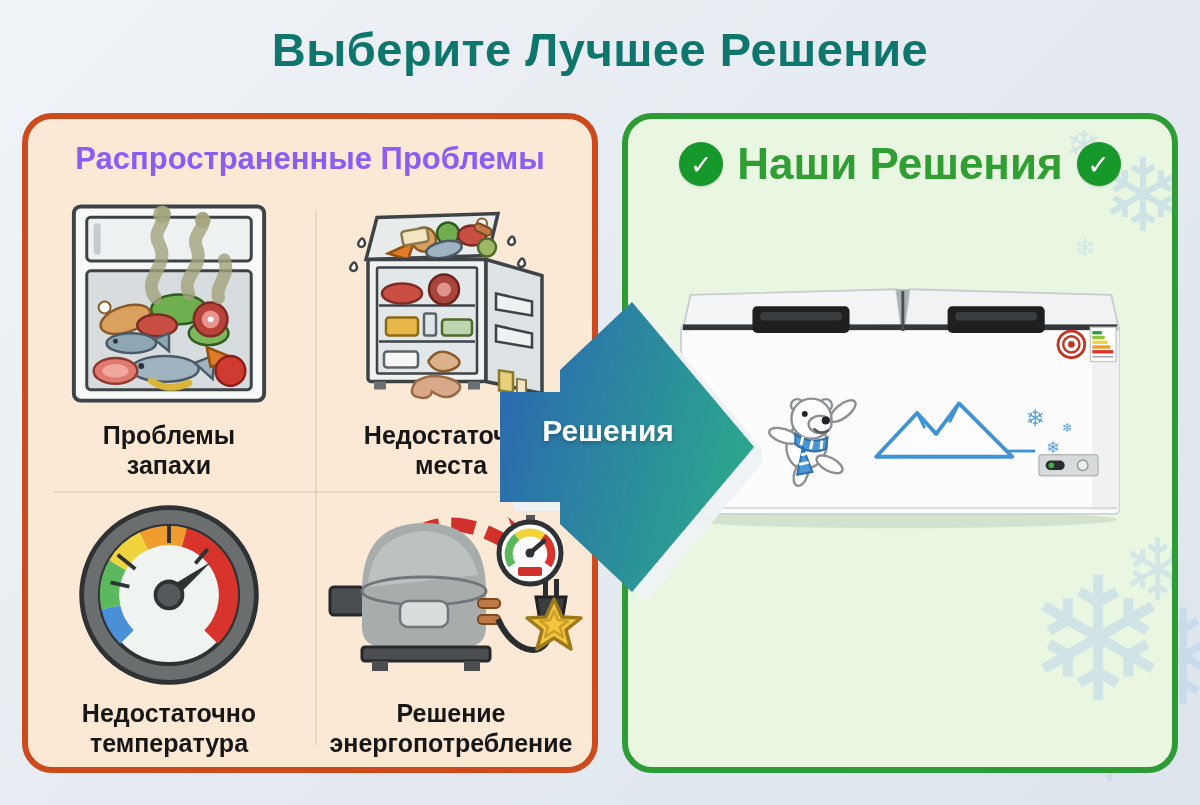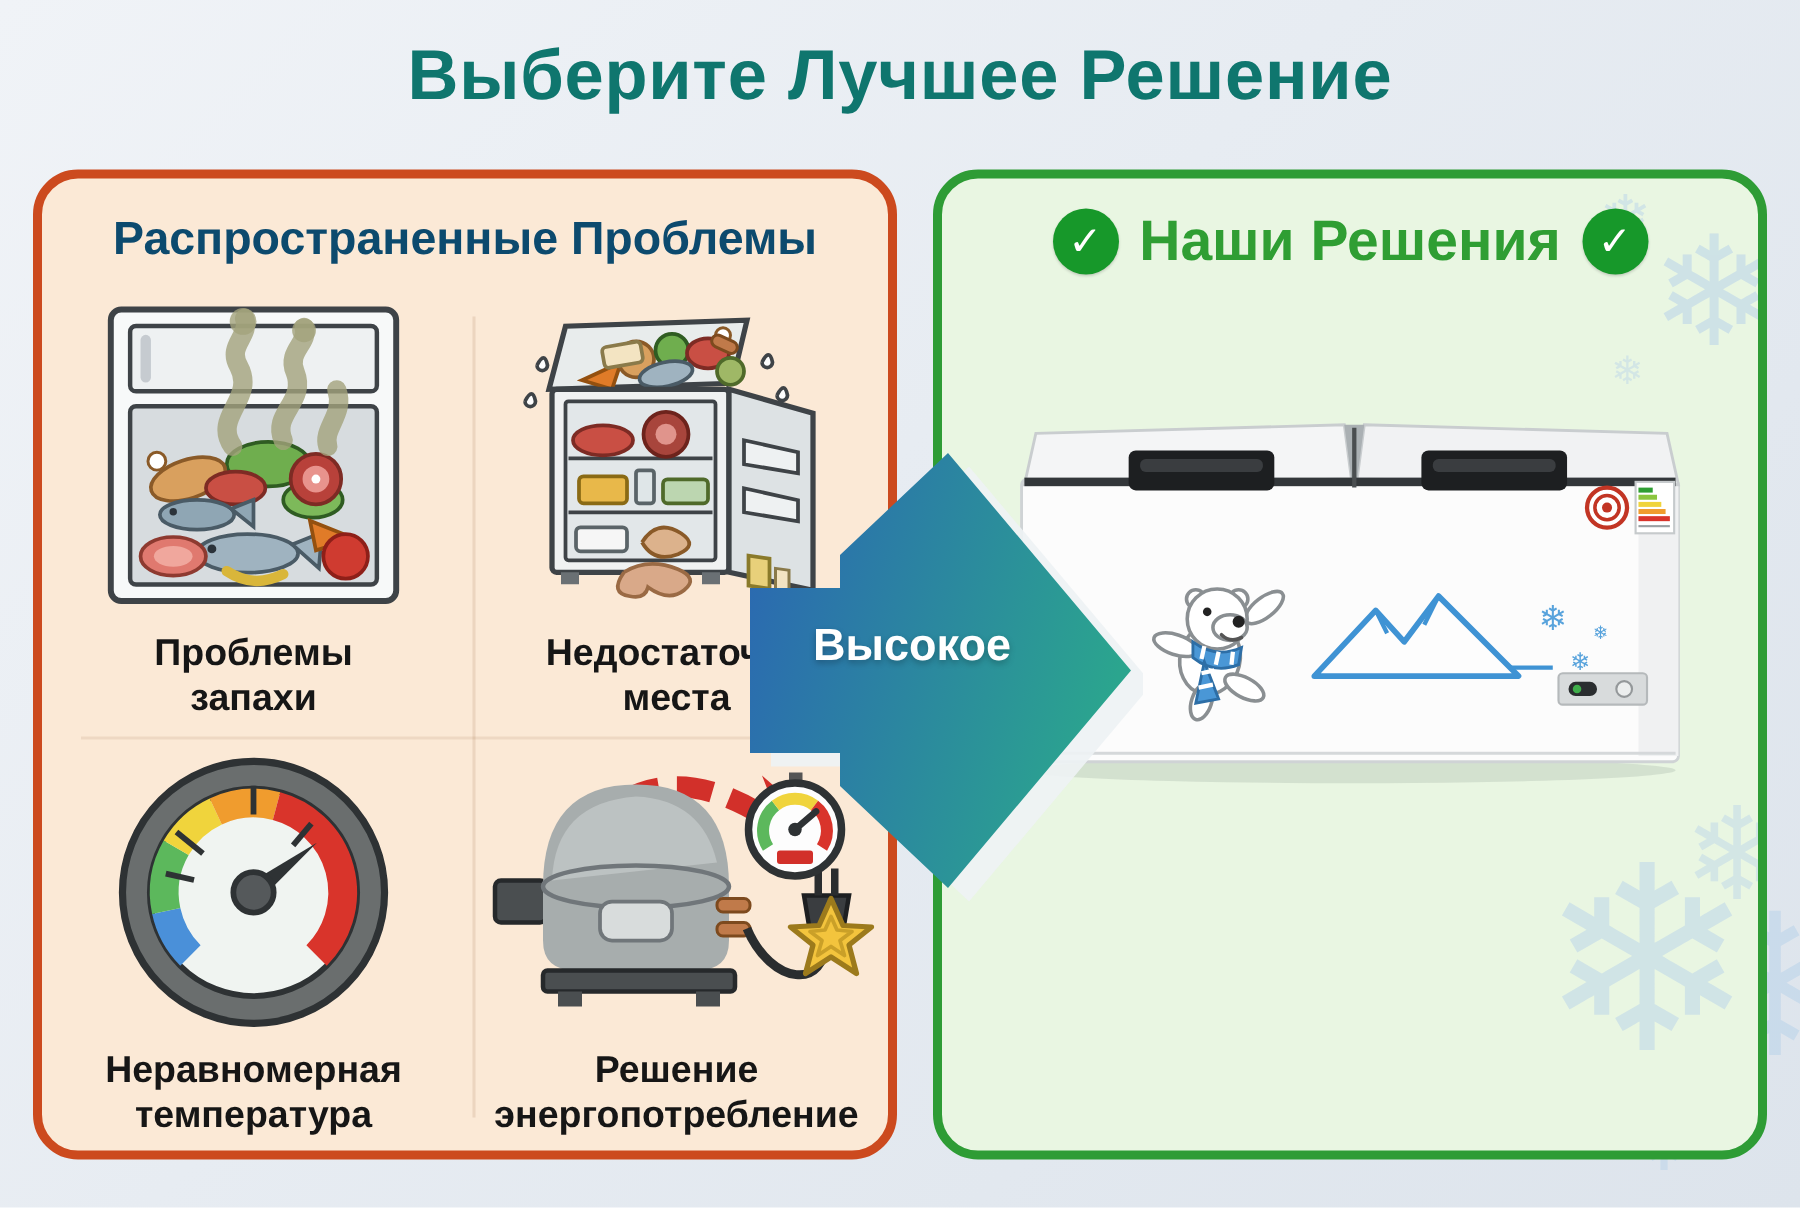--- a/index.html
+++ b/index.html
@@ -20,27 +20,27 @@
   
   .panel{position:absolute;top:113px;height:660px;border-radius:30px;box-sizing:border-box;overflow:hidden;}
   .panel-problems{
     left:22px;width:576px;background:#fbe9d6;border:6px solid #cc4a1e;
   }
   .panel-solutions{
     left:622px;width:556px;background:#e9f6e2;border:6px solid #2e9c35;
   }
   .panel-problems .panel-title{
     position:absolute;top:22px;left:0;width:100%;text-align:center;
-    font-size:31px;font-weight:800;color:#0c4a6e;
+    font-size:31px;font-weight:800;color:#8b5cf6;
   }
   .sol-header{
     position:absolute;top:20px;left:0;width:100%;display:flex;
     align-items:center;justify-content:center;gap:14px;
   }
-  .sol-header .panel-title{font-size:38px;font-weight:800;color:#2f9e33;}
+  .sol-header .panel-title{font-size:44px;font-weight:800;color:#2f9e33;}
   .check{
     background:#17982a;color:#fff;border-radius:50%;display:flex;
     align-items:center;justify-content:center;font-weight:800;
     font-family:"DejaVu Sans",sans-serif;flex:0 0 auto;
     box-shadow:0 1px 2px rgba(0,0,0,.18);
   }
   .check.lg{width:44px;height:44px;font-size:27px;}
   
   .cell{position:absolute;width:282px;}
   .cell .icon-box{display:flex;align-items:center;justify-content:center;}
@@ -183,21 +183,21 @@
         <g stroke="#2e3234" stroke-width="4">
           <line x1="39.1" y1="89.0" x2="58.7" y2="93.4"></line>
           <line x1="46.5" y1="60.1" x2="64.9" y2="75.0"></line>
           <line x1="100" y1="28" x2="100" y2="48"></line>
           <line x1="140.2" y1="54.2" x2="127.5" y2="69.3"></line>
         </g>
         <polygon points="144,67.5 104.3,107.5 95.7,96.5" fill="#2e3234"></polygon>
         <circle cx="100" cy="102" r="14" fill="#55595b" stroke="#2e3234" stroke-width="4"></circle>
       </svg>
     </div>
-    <div class="q-label wide">Неравномерная температура</div>
+    <div class="q-label wide">Недостаточно температура</div>
   </div>
 
   <div class="cell" style="left:282px;top:372px;height:276px;">
     <div class="icon-box" style="height:204px;">
       <svg width="266" height="196" viewBox="0 0 266 196">
 
         <path d="M52,92 Q105,-8 196,52" fill="none" stroke="#d2302a" stroke-width="14" stroke-dasharray="24 12"></path>
         <polygon points="190,22 206,36 197,38 212,54 190,42 197,40" fill="#d2302a"></polygon>
 
         <rect x="12" y="92" width="34" height="28" rx="4" fill="#4a4e50" stroke="#26292b" stroke-width="3"></rect>
@@ -339,15 +339,15 @@
     <defs>
       <linearGradient id="ag" x1="0%" y1="10%" x2="100%" y2="40%">
         <stop offset="0%" stop-color="#2b67b2"></stop>
         <stop offset="100%" stop-color="#2ba58e"></stop>
       </linearGradient>
     </defs>
     <path d="M0,100 L60,100 L60,78 L132,10 L254,155 L132,300 L60,232 L60,210 L0,210 Z" transform="translate(14,9)" fill="#eef2f4" opacity=".92"></path>
     <path d="M0,100 L60,100 L60,78 L132,10 L254,155 L132,300 L60,232 L60,210 L0,210 Z" fill="url(#ag)"></path>
   </svg>
   <div class="arrow-text">
-    <div>Высокое</div>
+    <div>Решения</div>
   </div>
 </div>
 
 </body></html>

